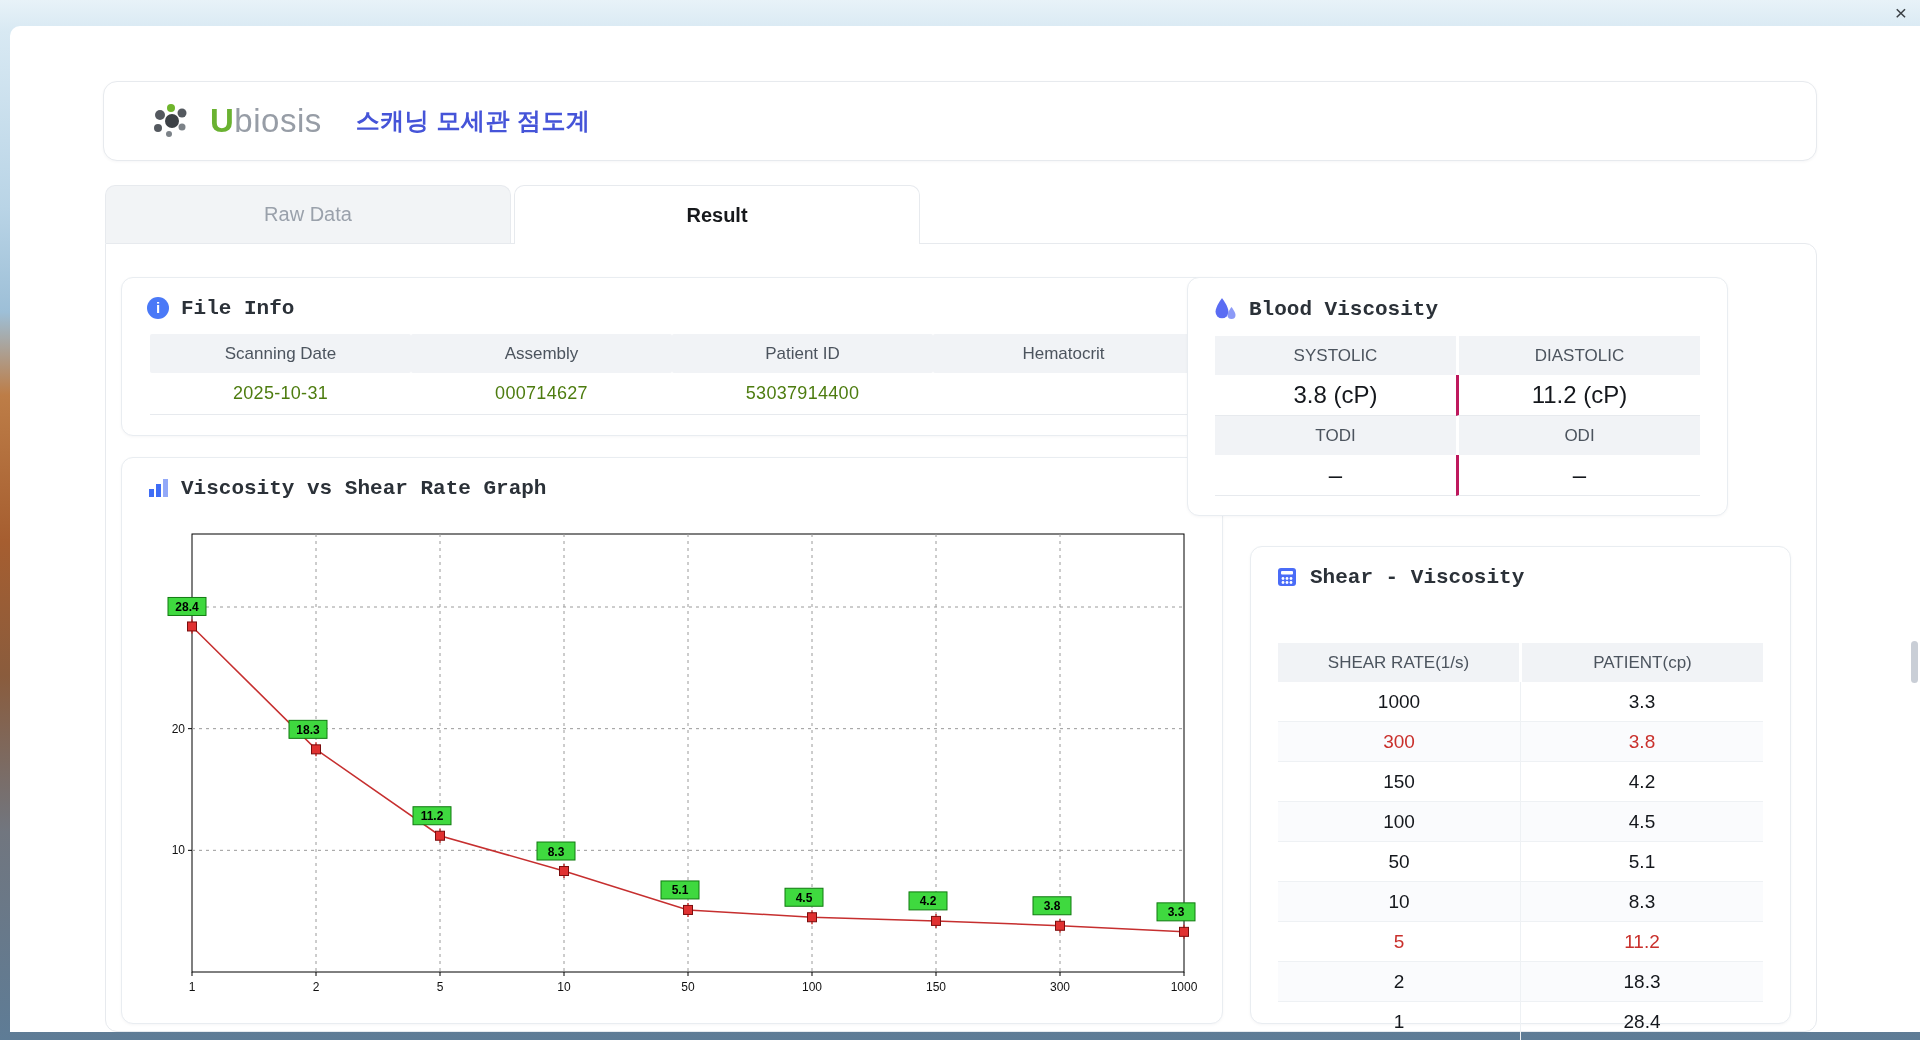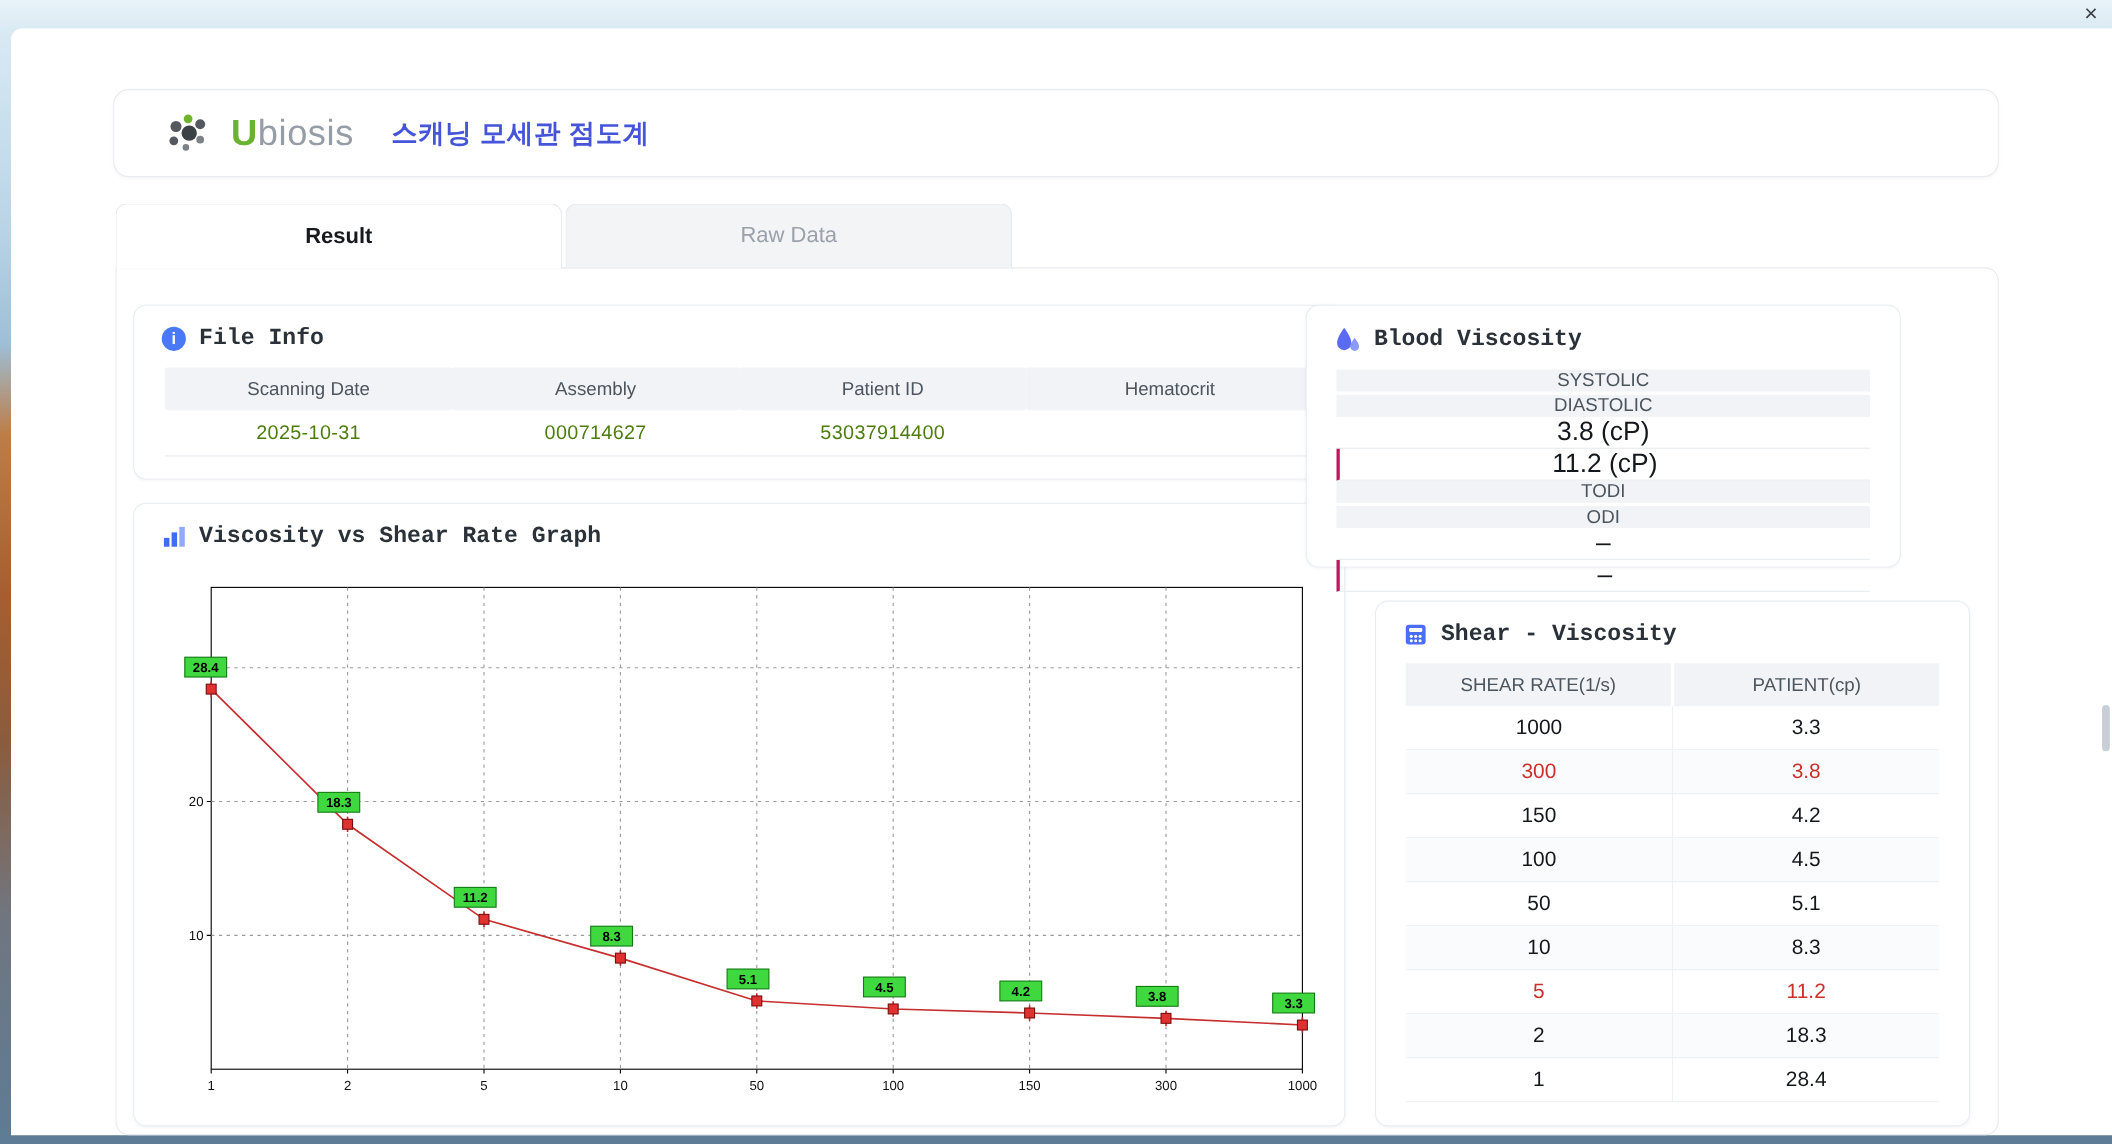--- a/index.html
+++ b/index.html
@@ -55,32 +55,32 @@
   
   .fi-row { display:flex; padding:4px 28px 0; }
   .fi-col { flex:1; }
   .fi-label { height:39px; background:#f1f3f6; display:flex; align-items:center;
     justify-content:center; font-size:17px; color:#4c545e; border-radius:2px; }
   .fi-value { height:42px; display:flex; align-items:center; justify-content:center;
     font-size:18px; color:#4d7c0f; border-bottom:1px solid #e7eaee; letter-spacing:.3px; }
 
   
   .bv-table { margin:4px 27px 0; }
-  .bv-row { display:flex;flex-direction:column; }
+  .bv-row { display:flex; }
   .bv-head { gap:3px; }
   .bv-head .bv-cell { background:#f1f3f6; font-size:17px; color:#4c545e; height:39px; }
   .bv-cell { flex:1; display:flex; align-items:center; justify-content:center; }
   .bv-vals .bv-cell { height:41px; font-size:24px; color:#14171c;
     border-bottom:1px solid #e7eaee; }
   .bv-vals .bv-cell + .bv-cell { border-left:3px solid #be185d; }
 
   
   .sv-head { display:flex; gap:3px; margin:4px 27px 0; }
   .sv-head .sv-hcell { flex:1; height:39px; background:#f1f3f6; display:flex;
-    align-items:center; justify-content:center; font-size:17px; color:#4c545e; }
+    align-items:center; justify-content:center; font-size:17px; color:#4c545e;margin-top:40px; }
   .sv-body { margin:0 27px; }
   .sv-row { display:flex; height:40px; border-bottom:1px solid #eef1f4; }
   .sv-row.alt { background:#fafbfd; }
   .sv-cell { flex:1; display:flex; align-items:center; justify-content:center;
     font-size:19px; color:#14171c; }
   .sv-cell.c2 { border-left:1px solid #eef1f4; }
 
   
   .chart-mount { position:absolute; left:44px; top:70px; width:1040px; height:486px; }
   .chart-mount svg text { font-family:"Liberation Sans","DejaVu Sans",sans-serif; }
@@ -104,22 +104,22 @@
         <circle cx="9" cy="27" r="4" fill="#54595f"></circle>
         <circle cx="33" cy="26" r="3.5" fill="#7c8288"></circle>
         <circle cx="20" cy="33" r="3" fill="#7c8288"></circle>
       </svg>
       <span class="logo-text"><span class="logo-u">U</span><span class="logo-rest">biosis</span></span>
     </div>
     <div class="app-title">스캐닝 모세관 점도계</div>
   </div>
 
   <div class="tabs">
+    <div class="tab inactive">Raw Data</div>
     <div class="tab active">Result</div>
-    <div class="tab inactive">Raw Data</div>
   </div>
 
   <div class="panel">
 
     <div class="card" id="file-info-card">
       <div class="card-head">
         <svg width="24" height="24">
           <circle cx="12" cy="12" r="11" fill="#4a79f7"></circle>
           <text x="12" y="17" font-size="15" font-weight="bold" fill="#ffffff" text-anchor="middle">i</text>
         </svg>

